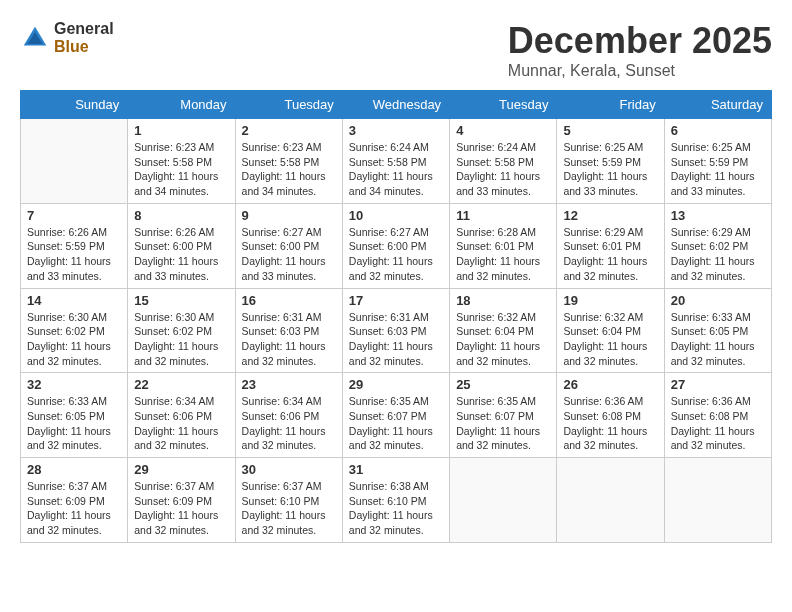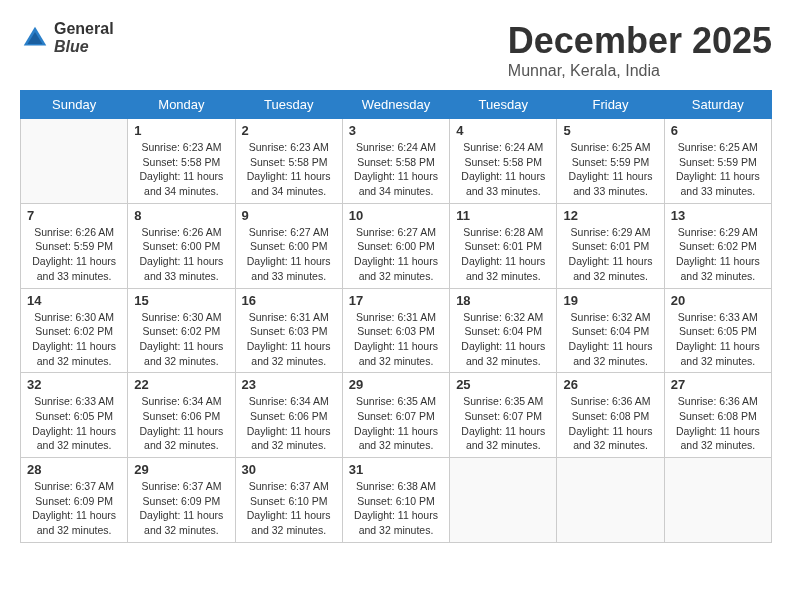--- a/index.html
+++ b/index.html
@@ -28,22 +28,21 @@
       line-height: 1.1;
     }
     .logo-general {
       font-size: 16px;
       font-weight: bold;
       color: #333;
     }
     .logo-blue {
       font-size: 16px;
       font-weight: bold;
-      color: #404040;
-      font-style: italic;
+      color: #a16207;
     }
     .logo-icon {
       width: 30px;
       height: 30px;
     }
     .title-area {
     }
     .month-title {
       font-size: 36px;
       font-weight: bold;
@@ -54,21 +53,21 @@
       color: #555;
     }
     .calendar {
       width: 100%;
       border-collapse: collapse;
       font-size: 11px;
     }
     .calendar th {
       background-color: #2a7fc9;
       color: #fff;
-      text-align: center;
+      text-align: right;
       padding: 6px 8px;
       font-size: 13px;
       font-weight: normal;
       border: 1px solid #2a7fc9;
     }
     .calendar td {
       border: 1px solid #ccc;
       vertical-align: top;
       padding: 4px 6px;
       width: 107px;
@@ -77,21 +76,20 @@
     }
     .day-number {
       font-size: 13px;
       font-weight: bold;
       margin-bottom: 2px;
     }
     .cell-info {
       font-size: 10.5px;
       line-height: 1.4;
       color: #333;
-      text-align: center;
     }
     .empty-cell {
       background: #f9f9f9;
     }
   </style>
 </head>
 <body>
 
 <div class="header-area">
   <div class="logo">
@@ -99,21 +97,21 @@
       <polygon points="20,5 35,30 5,30" fill="#2a7fc9"></polygon>
       <polygon points="20,12 30,28 10,28" fill="#1a5fa0"></polygon>
     </svg>
     <div class="logo-text">
       <span class="logo-general">General</span>
       <span class="logo-blue">Blue</span>
     </div>
   </div>
   <div class="title-area">
     <div class="month-title">December 2025</div>
-    <div class="location">Munnar, Kerala, India</div>
+    <div class="location">Munnar, Kerala, Sunset</div>
   </div>
 </div>
 
 <table class="calendar">
   <thead>
     <tr>
     <th>Sunday</th>
         <th>Monday</th>
         <th>Tuesday</th>
         <th>Wednesday</th>

